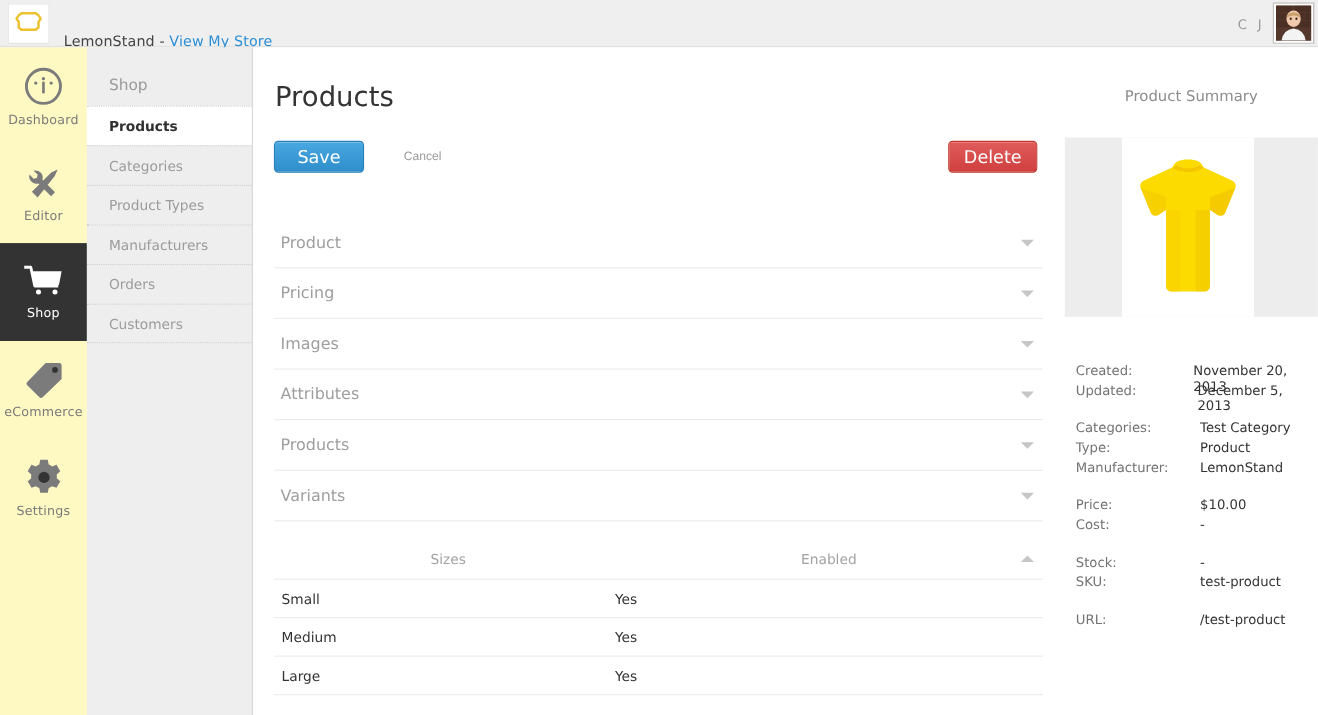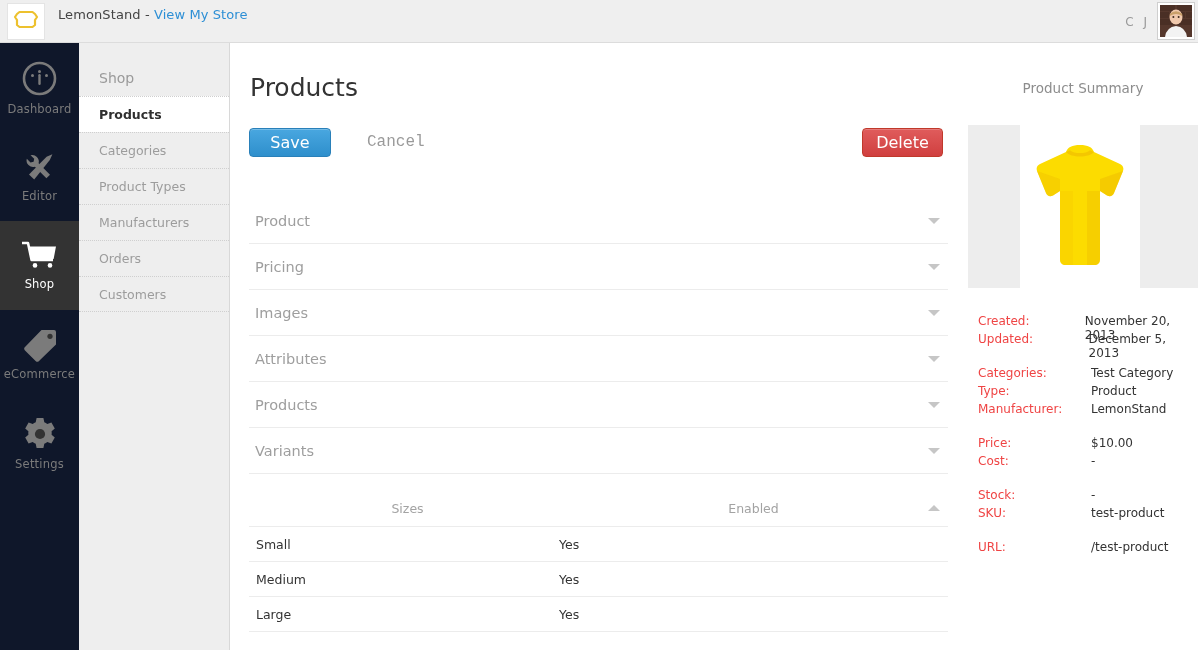--- a/index.html
+++ b/index.html
@@ -18,21 +18,21 @@
     border-bottom: 1px solid #dcdcdc;
   }
   .logo-box {
     position: absolute; left: 7px; top: 3px;
     width: 38px; height: 37px;
     background: #ffffff;
     border: 1px solid #e4e4e4;
     display: flex; align-items: center; justify-content: center;
   }
   .brand-text {
-    position: absolute; left: 58px; top: 7px;
+    position: absolute; left: 58px; top: 31px;
     font-size: 13px; color: #444444;
     letter-spacing: .1px;
   }
   .brand-link {
     color: #2d8fd5; text-decoration: none;
   }
   .user-initials {
     position: absolute; right: 48px; top: 15px;
     font-size: 12px; color: #999999; letter-spacing: 3px;
   }
@@ -42,21 +42,21 @@
     border: 2px solid #ffffff;
     box-shadow: 0 0 0 1px #cfcfcf;
     overflow: hidden;
     background: #5d4037;
   }
 
   
   .rail {
     position: absolute; left: 0; top: 43px;
     width: 101px; height: 607px;
-    background: #0f172a;
+    background: #fef9c3;
   }
   .rail-item {
     position: relative;
     width: 79px; height: 89px;
     display: flex; flex-direction: column;
     align-items: center; justify-content: center;
     cursor: pointer;
     color: #7b7b7b;
   }
   .rail-item.active { color: #ffffff; background: #333333; }
@@ -119,21 +119,21 @@
   .btn-save {
     left: 19px; width: 82px;
     background: linear-gradient(#49a7e0, #2e8fcc);
     border: 1px solid #2980b9;
     box-shadow: inset 0 1px 0 rgba(255,255,255,.25);
   }
   .btn-cancel {
     position: absolute; left: 125px; top: 0;
     height: 29px; line-height: 29px;
     background: none; border: none;
-    font-family: Liberation Mono, monospace; font-size: 16px;
+    font-family: Liberation Sans, sans-serif; font-size: 11px;
     color: #9a9a9a; cursor: pointer;
     padding: 0 12px;
   }
   .btn-delete {
     right: 25px; width: 81px;
     background: linear-gradient(#e05c5c, #d03f3f);
     border: 1px solid #c0392b;
     box-shadow: inset 0 1px 0 rgba(255,255,255,.2);
   }
 
@@ -200,21 +200,21 @@
     width: 120px; height: 163px;
     background: #ffffff;
     display: flex; align-items: center; justify-content: center;
   }
   .meta { padding: 26px 0 0 10px; }
   .meta-grp { margin-bottom: 16px; }
   .meta-line {
     display: flex; align-items: baseline;
     height: 18px;
   }
-  .meta-key { width: 113px; font-size: 12px; color: #ef4444; }
+  .meta-key { width: 113px; font-size: 12px; color: #737373; margin-top: 16px; }
   .meta-val { font-size: 12px; color: #333333; }
 </style>
 </head>
 <body>
 
 <div class="topbar">
   <div class="logo-box">
     <span>
       <svg width="26" height="22" viewBox="0 0 26 22">
         <path d="M4 5 L6.5 3 L19.5 3 L22 5 L24 8 L22 11 L22 16 L19.5 18 L6.5 18 L4 16 L4 11 L2 8 Z" fill="none" stroke="#edc12e" stroke-width="2.2" stroke-linejoin="round"></path>

